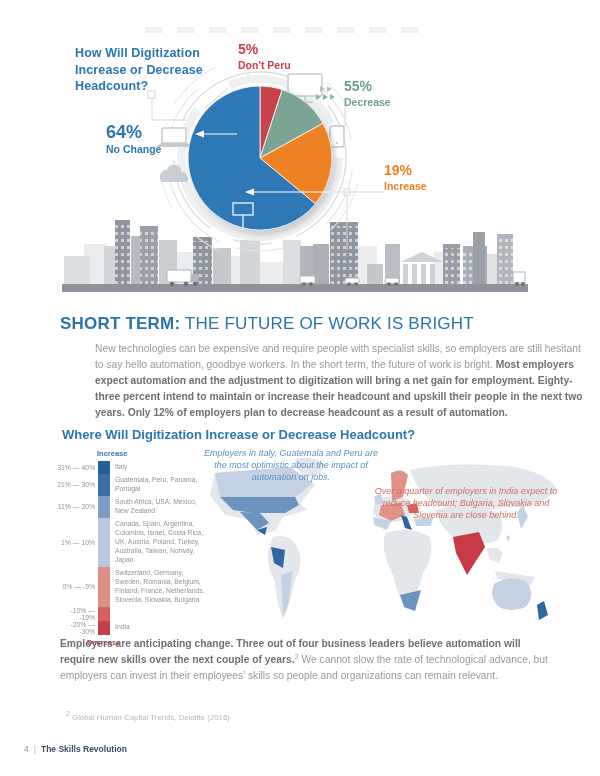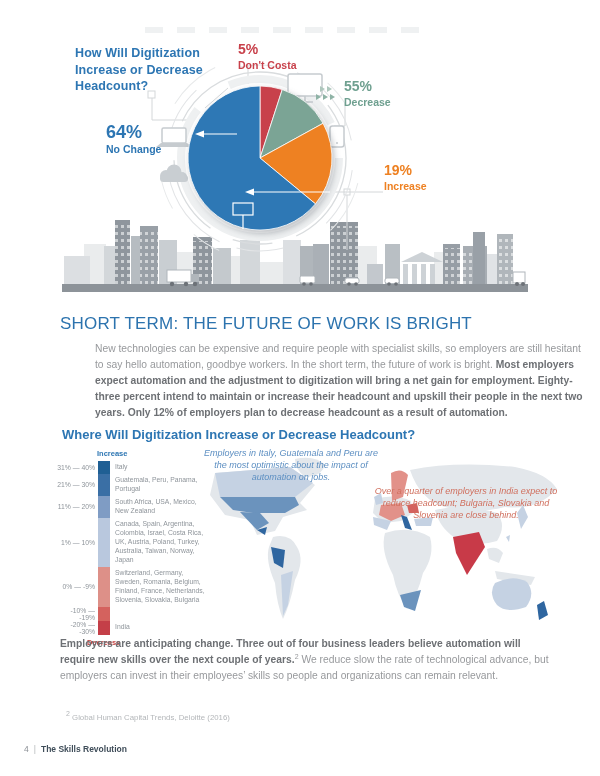--- a/index.html
+++ b/index.html
@@ -13,21 +13,21 @@
   .pie-label .pct{font-size:14px;font-weight:bold;display:block;}
   .pie-label .sub{font-size:10.5px;font-weight:bold;display:block;margin-top:2px;}
   .lbl-dontknow{left:238px;top:42px;color:#c8414b;}
   .lbl-decrease{left:344px;top:79px;color:#6fa090;}
   .lbl-nochange{left:106px;top:122px;color:#2d76b3;}
   .lbl-nochange .pct{font-size:18px;}
   .lbl-increase{left:384px;top:163px;color:#ee8122;}
   
   .section-heading{left:60px;top:314px;width:500px;font-size:17px;color:#2c73ae;
                    letter-spacing:.2px;white-space:nowrap;}
-  .section-heading .strong{font-weight:normal;}
+  .section-heading .strong{font-weight:bold;}
   .body-para{left:60px;top:341px;width:488px;font-size:10.3px;line-height:1.55;
              color:#97999c;text-align:left;margin-left:35px;}
   .body-para b{color:#6d7074;}
   
   .map-heading{left:62px;top:427px;font-size:13px;font-weight:bold;color:#2d76b3;}
   .legend{left:57px;top:449px;width:152px;}
   .legend-increase{margin-left:40px;font-size:7.5px;font-weight:bold;color:#2d76b3;margin-bottom:3px;}
   .legend-decrease{margin-left:30px;font-size:7.5px;font-weight:bold;color:#c4403f;margin-top:3px;}
   .legend-row{display:flex;align-items:center;}
   .legend-row .range{width:38px;text-align:right;font-size:6.8px;color:#8f959b;
@@ -202,21 +202,21 @@
       <polygon points="316,94 316,100 321,97" fill="#8fb3a6"></polygon>
       <polygon points="323,94 323,100 328,97" fill="#8fb3a6"></polygon>
       <polygon points="330,94 330,100 335,97" fill="#8fb3a6"></polygon>
     </g>
   </svg>
 
   <div class="abs pie-title">How Will Digitization Increase or Decrease Headcount?</div>
 
   <div class="abs pie-label lbl-dontknow">
     <span class="pct">5%</span>
-    <span class="sub">Don't Costa</span>
+    <span class="sub">Don't Peru</span>
   </div>
   <div class="abs pie-label lbl-decrease">
     <span class="pct">55%</span>
     <span class="sub">Decrease</span>
   </div>
   <div class="abs pie-label lbl-nochange">
     <span class="pct">64%</span>
     <span class="sub">No Change</span>
   </div>
   <div class="abs pie-label lbl-increase">
@@ -307,21 +307,21 @@
     <path d="M219,64 L238,62 236,71 221,71 Z" fill="#c5d2e3"></path>
     <path d="M205,140 L226,135 220,156 209,152 Z" fill="#6b93bd"></path>
     <path d="M258,82 L284,77 290,92 272,120 261,98 Z" fill="#c83a48"></path>
     <path d="M322,58 L328,50 333,62 326,74 Z" fill="#c5d2e3"></path>
     <path d="M311,82 L315,80 314,87 Z" fill="#c5d2e3"></path>
     <path d="M300,128 Q318,119 332,127 Q341,139 331,152 Q312,159 302,150 Q293,138 300,128 Z" fill="#c5d2e3"></path>
     <path d="M342,150 L349,146 353,160 344,165 Z" fill="#2f66a0"></path>
   </svg>
 
   <div class="abs closing-para">
-    <b>Employers are anticipating change. Three out of four business leaders believe automation will require new skills over the next couple of years.</b><sup>2</sup><span> We reduce slow the rate of technological advance, but employers can invest in their employees’ skills so people and organizations can remain relevant.</span>
+    <b>Employers are anticipating change. Three out of four business leaders believe automation will require new skills over the next couple of years.</b><sup>2</sup><span> We cannot slow the rate of technological advance, but employers can invest in their employees’ skills so people and organizations can remain relevant.</span>
   </div>
 
   <div class="abs footnote">
     <sup>2</sup><span> Global Human Capital Trends, Deloitte (2016)</span>
   </div>
 
   <div class="abs page-footer">
     <span>4</span><span class="sep">|</span><span class="ftitle">The Skills Revolution</span>
   </div>
 

